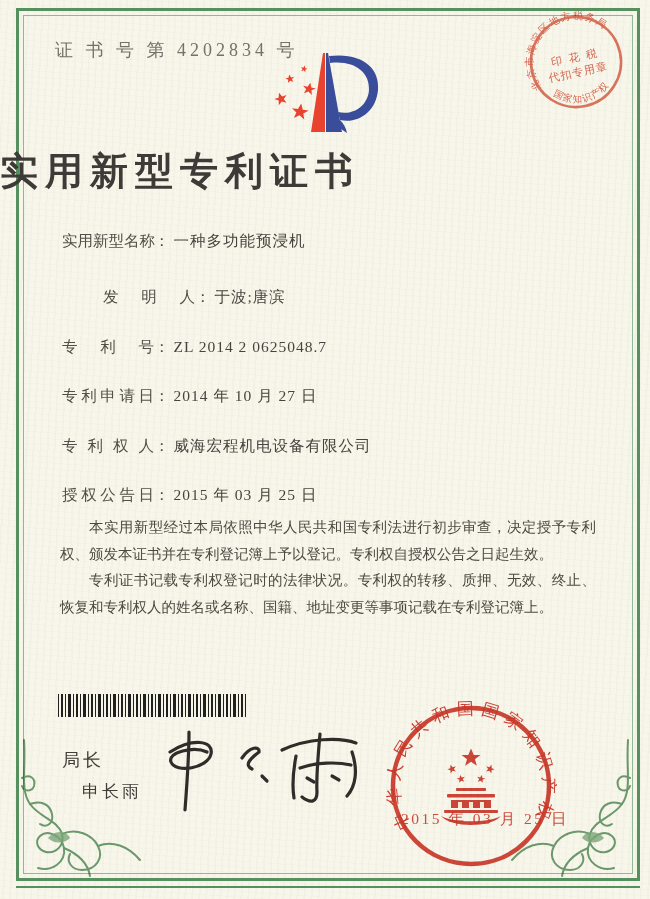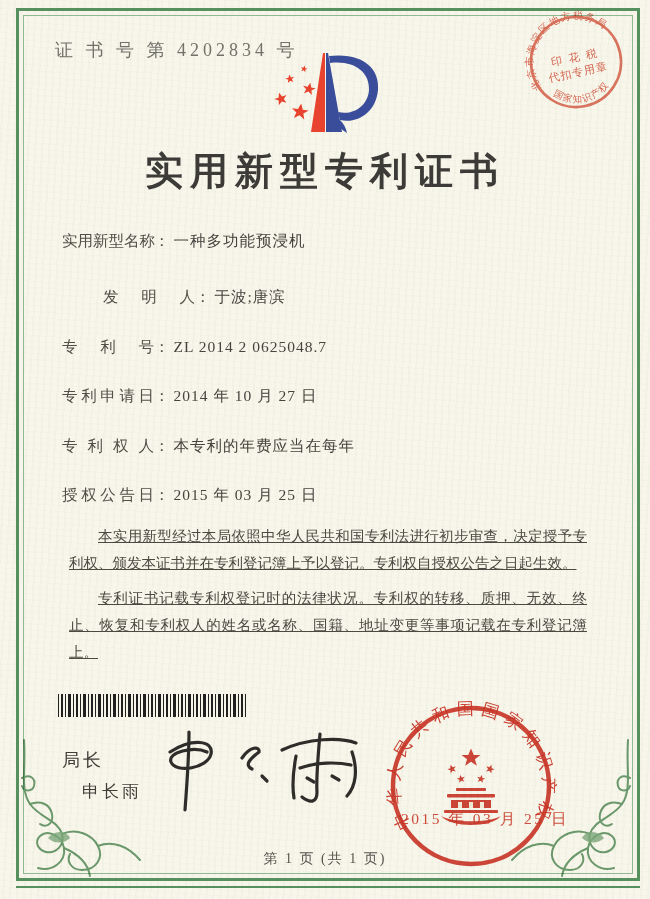--- a/index.html
+++ b/index.html
@@ -6,30 +6,30 @@
   body{font-family:"Liberation Serif","DejaVu Serif",serif;}
   .page{position:relative;width:650px;height:899px;background:#f8f5ea;overflow:hidden;
     background-image:
       repeating-linear-gradient(93deg, rgba(140,185,145,0.055) 0 2px, rgba(255,255,255,0) 2px 7px),
       repeating-linear-gradient(4deg, rgba(150,195,150,0.04) 0 1px, rgba(255,255,255,0) 1px 6px);}
   .abs{position:absolute;}
   .border-outer{left:16px;top:8px;right:10px;bottom:18px;border:3px solid #57905f;}
   .border-inner{left:23px;top:15px;right:17px;bottom:25px;border:1px solid #8fb894;}
   .border-bottom-extra{left:16px;right:10px;bottom:11px;height:2px;background:#57905f;}
   .cert-no{left:55px;top:38px;font-size:18px;letter-spacing:4px;color:#72716a;}
-  .title{left:0;right:0;top:146px;text-align:center;font-size:38px;font-weight:bold;
+  .title{left:0;right:0;top:146px;font-size:38px;font-weight:bold;
          letter-spacing:7px;color:#3c3b37;}
   .fields{left:62px;top:231px;font-size:15.5px;color:#4c4b44;}
   .f-row{position:absolute;left:0;white-space:nowrap;}
   .f-label{display:inline-block;width:92px;text-align:justify;text-align-last:justify;color:#504f48;}
   .f-colon{margin:0 4px 0 0;}
   .f-value{color:#45443e;letter-spacing:1px;}
   .body-text{left:60px;top:514px;width:536px;font-size:14.5px;line-height:1.84;
              color:#4b4a42;text-align:justify;}
-  .body-text p{margin:9px;text-indent:2em;text-decoration:underline;}
+  .body-text p{margin:0;text-indent:2em;}
   .barcode{left:58px;top:694px;width:188px;height:23px;
     background:repeating-linear-gradient(90deg,#20201e 0 1.5px,rgba(0,0,0,0) 1.5px 3px,
       #20201e 3px 5.5px,rgba(0,0,0,0) 5.5px 7px,#20201e 7px 8px,rgba(0,0,0,0) 8px 10.5px,
       #20201e 10.5px 13.5px,rgba(0,0,0,0) 13.5px 15px);}
   .sig-title{left:62px;top:748px;font-size:18px;color:#3f3e38;letter-spacing:3px;}
   .sig-name{left:62px;top:780px;font-size:17px;color:#3f3e38;letter-spacing:3px;margin-left:20px;}
   .signature-svg{left:150px;top:726px;}
   .seal-svg{left:385px;top:700px;mix-blend-mode:multiply;}
   .seal-date{left:401px;top:809px;font-size:15.5px;color:rgba(198,52,38,0.88);
              letter-spacing:2.5px;white-space:nowrap;}
@@ -89,21 +89,21 @@
     <div class="f-row" style="top:56px;margin-left:41px;">
       <span class="f-label">发明人</span><span class="f-colon">：</span><span class="f-value">于波;唐滨</span>
     </div>
     <div class="f-row" style="top:106px;">
       <span class="f-label">专利号</span><span class="f-colon">：</span><span class="f-value">ZL 2014 2 0625048.7</span>
     </div>
     <div class="f-row" style="top:155px;">
       <span class="f-label">专利申请日</span><span class="f-colon">：</span><span class="f-value">2014 年 10 月 27 日</span>
     </div>
     <div class="f-row" style="top:205px;">
-      <span class="f-label">专利权人</span><span class="f-colon">：</span><span class="f-value">本专利的年费应当在每年</span>
+      <span class="f-label">专利权人</span><span class="f-colon">：</span><span class="f-value">威海宏程机电设备有限公司</span>
     </div>
     <div class="f-row" style="top:254px;">
       <span class="f-label">授权公告日</span><span class="f-colon">：</span><span class="f-value">2015 年 03 月 25 日</span>
     </div>
   </div>
 
   <div class="abs body-text">
     <p>本实用新型经过本局依照中华人民共和国专利法进行初步审查，决定授予专利权、颁发本证书并在专利登记簿上予以登记。专利权自授权公告之日起生效。</p>
     <p>专利证书记载专利权登记时的法律状况。专利权的转移、质押、无效、终止、恢复和专利权人的姓名或名称、国籍、地址变更等事项记载在专利登记簿上。</p>
   </div>
@@ -174,15 +174,14 @@
         <path d="M16,66 C26,62 36,66 38,76 C40,86 32,90 26,86"></path>
         <path d="M48,96 C62,90 78,96 84,108 C90,120 82,132 68,132 C58,132 52,124 56,116"></path>
         <path d="M84,108 C98,102 114,108 126,122"></path>
         <path d="M50,110 C64,116 74,126 76,138"></path>
         <path d="M8,40 C16,36 22,40 20,48 C18,54 10,54 8,48"></path>
       </g>
       <path d="M34,100 C40,92 52,92 56,100 C50,106 40,106 34,100 Z" fill="#7fae85" opacity="0.8"></path>
     </g>
   </svg>
 
-  <div class="abs footer">第 1 页 (共 1 页)</div>
 
 </div>
 
 </body></html>

